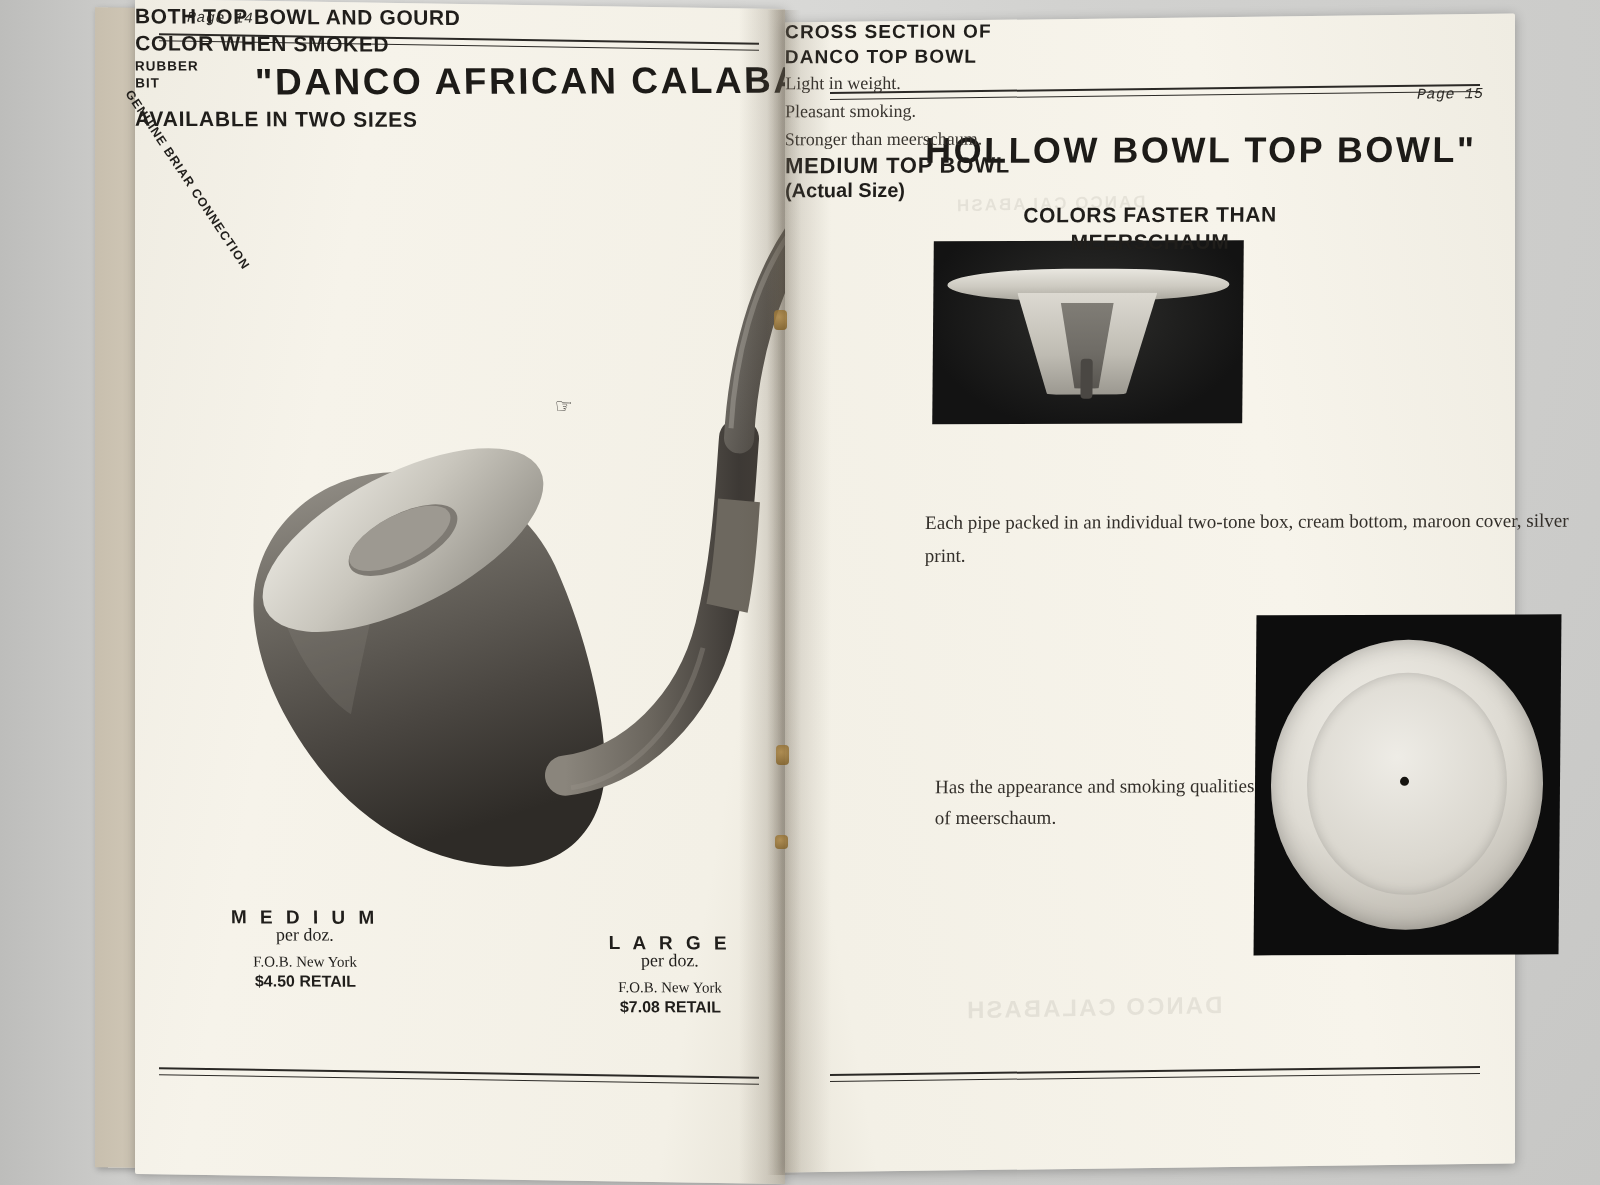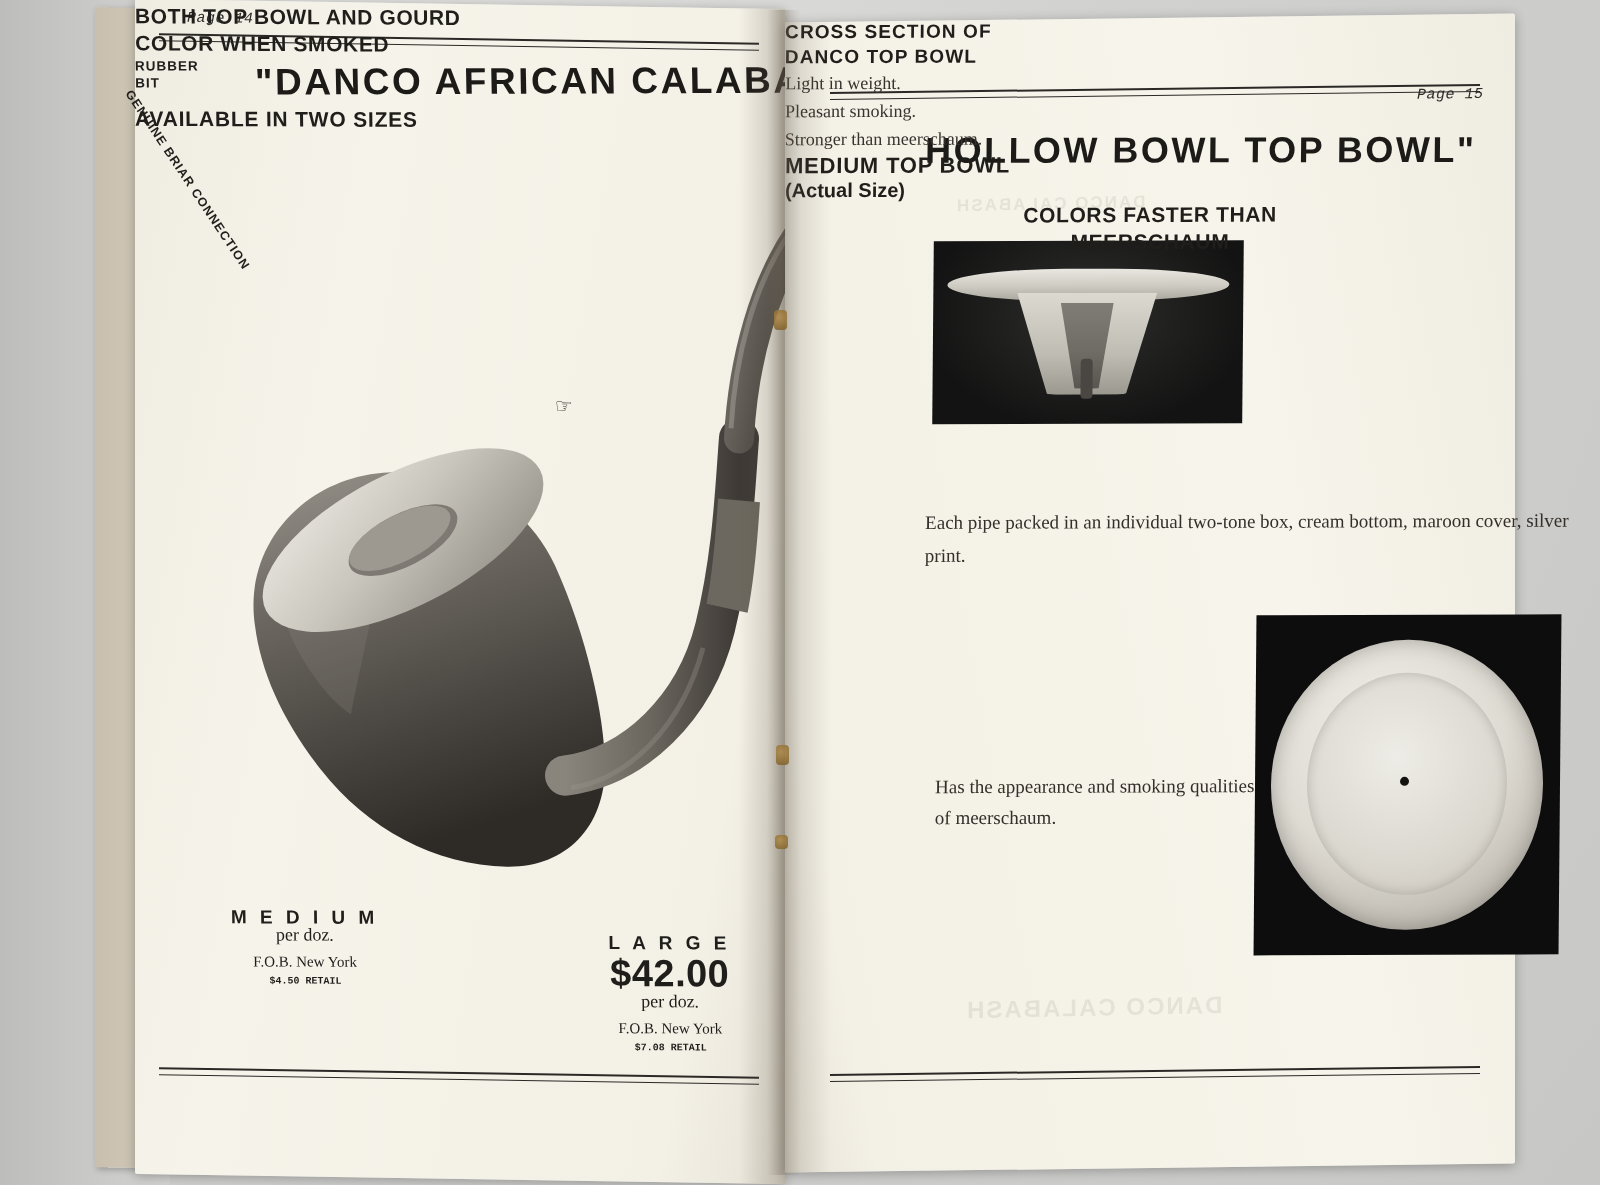--- a/index.html
+++ b/index.html
@@ -198,21 +198,21 @@
     font-family: "Liberation Serif", serif;
     font-size: 18px;
     margin-top: -4px;
   }
   .price-fob {
     font-family: "Liberation Serif", serif;
     font-size: 15px;
     margin-top: 7px;
     line-height: 19px;
   }
-  .price-fob .retail { font-family: Liberation Mono, monospace; font-size: 10px; font-weight: bold;}
+  .price-fob .retail { font-family: Liberation Sans, sans-serif; font-size: 16px; font-weight: bold;}
   
   .title-right {
     left: 140px;
     top: 112px;
     font-size: 36px;
     letter-spacing: 2.5px;
     transform: rotate(0.6deg);
   }
   .cross-head {
     left: 515px;
@@ -469,21 +469,20 @@
           <div class="price-size">M E D I U M</div>
           <div class="price-doz">per doz.</div>
           <div class="price-fob">
             <div>F.O.B. New York</div>
             <div class="retail">$4.50 RETAIL</div>
           </div>
         </div>
 
         <div class="price-block" style="left:420px; top:925px; width:230px; transform:rotate(-0.7deg);">
           <div class="price-size">L A R G E</div>
-          <div class="price-amt">$42.00</div>
           <div class="price-doz">per doz.</div>
           <div class="price-fob">
             <div>F.O.B. New York</div>
             <div class="retail">$7.08 RETAIL</div>
           </div>
         </div>
 
         <div class="rule-double" style="left:24px; top:1068px; width:600px;"></div>
 
         <div class="edge-shadow-left"></div>

